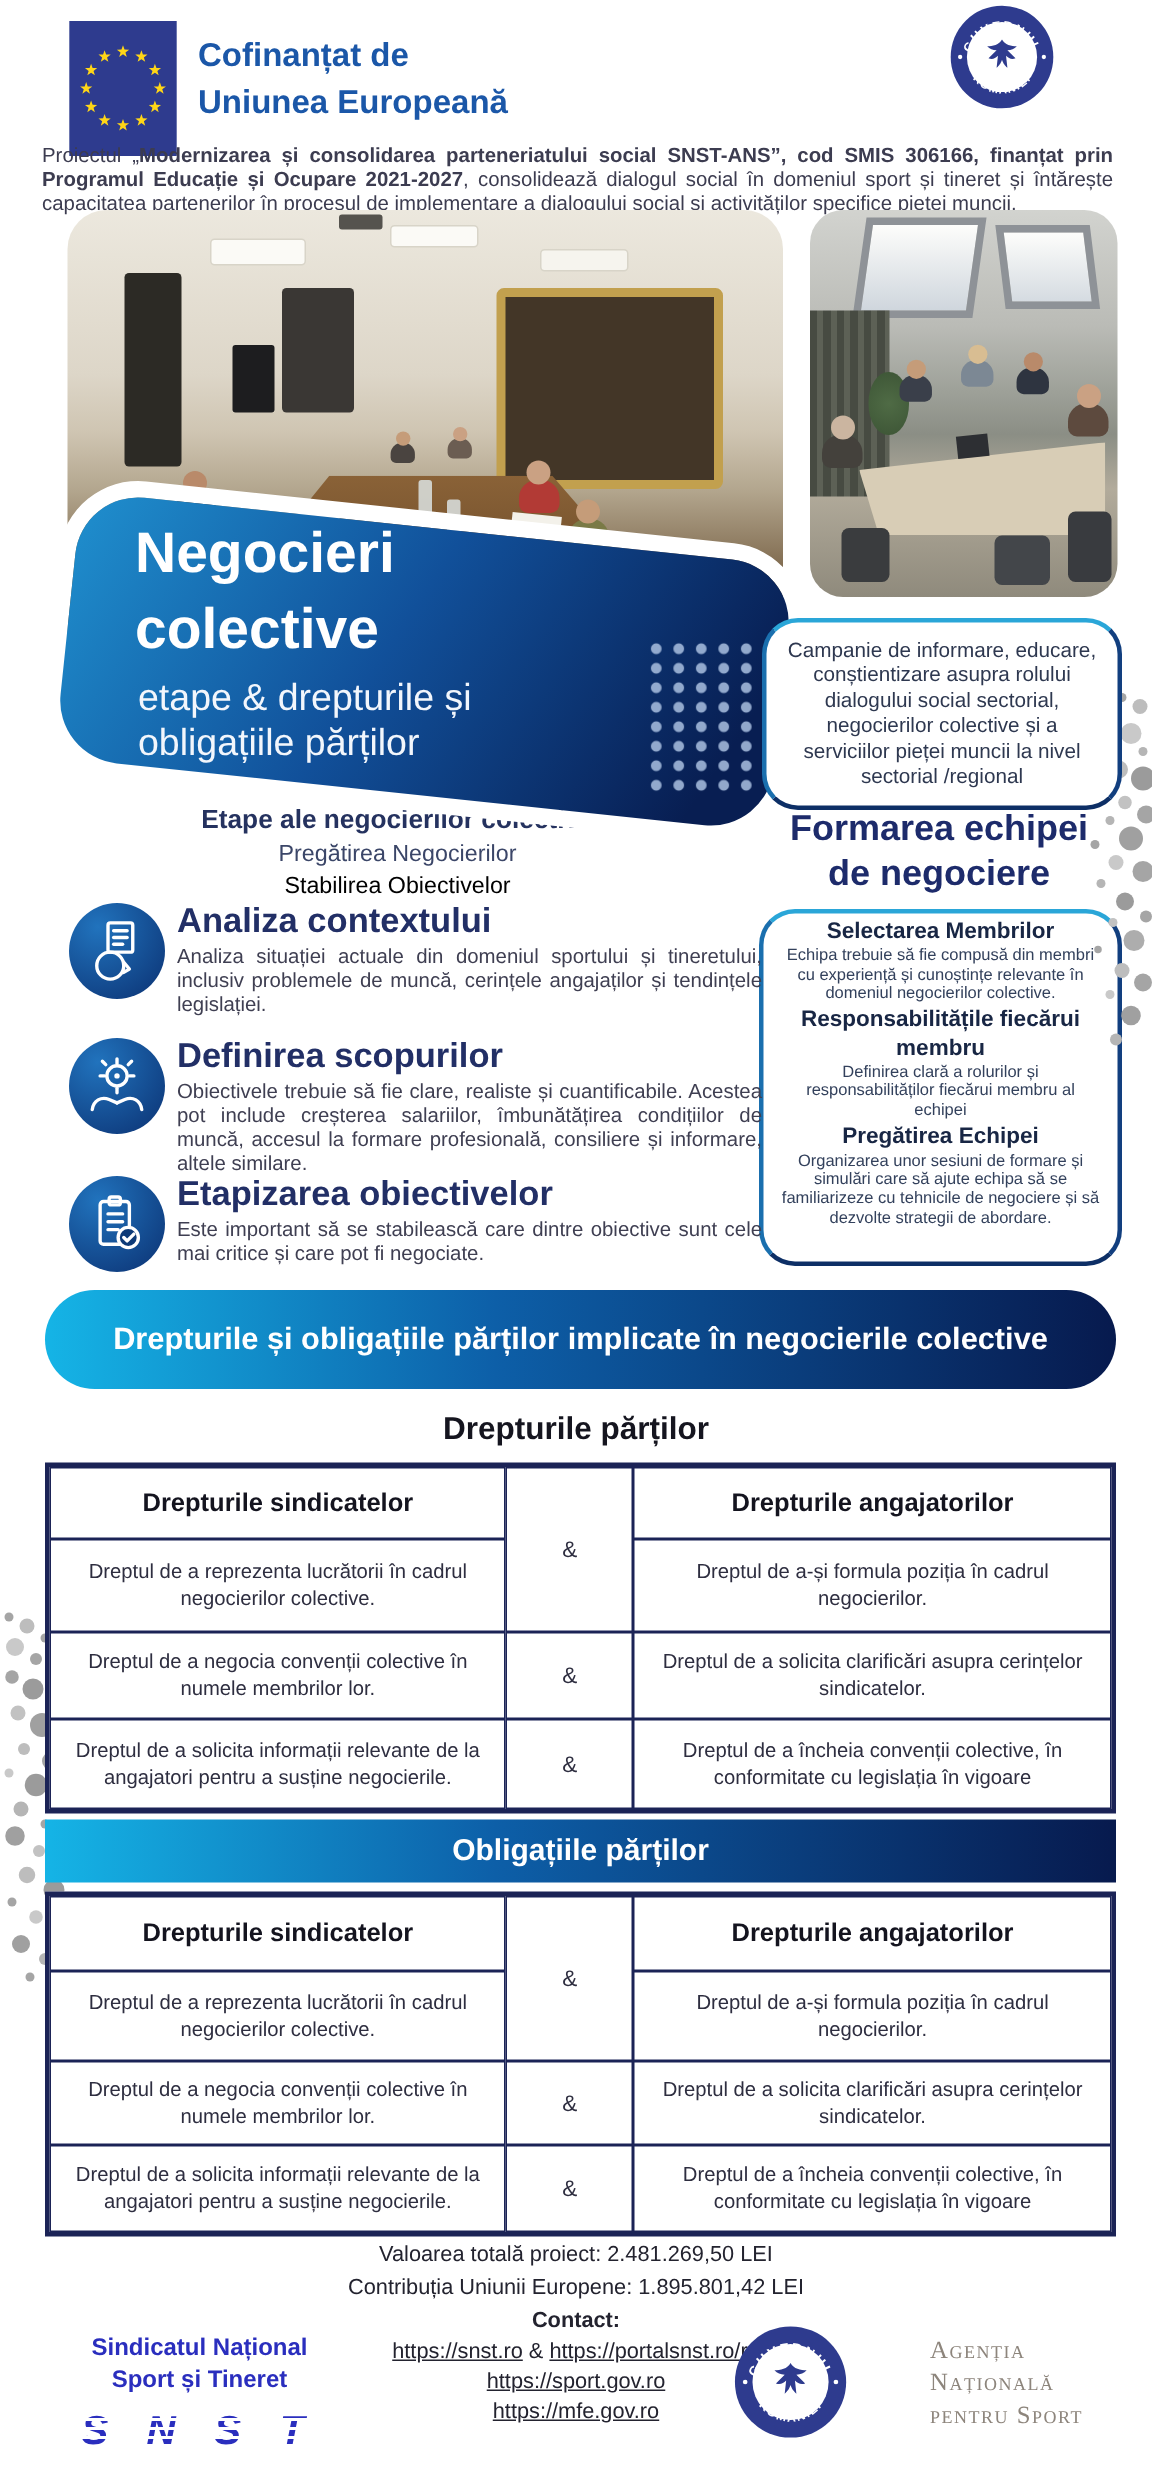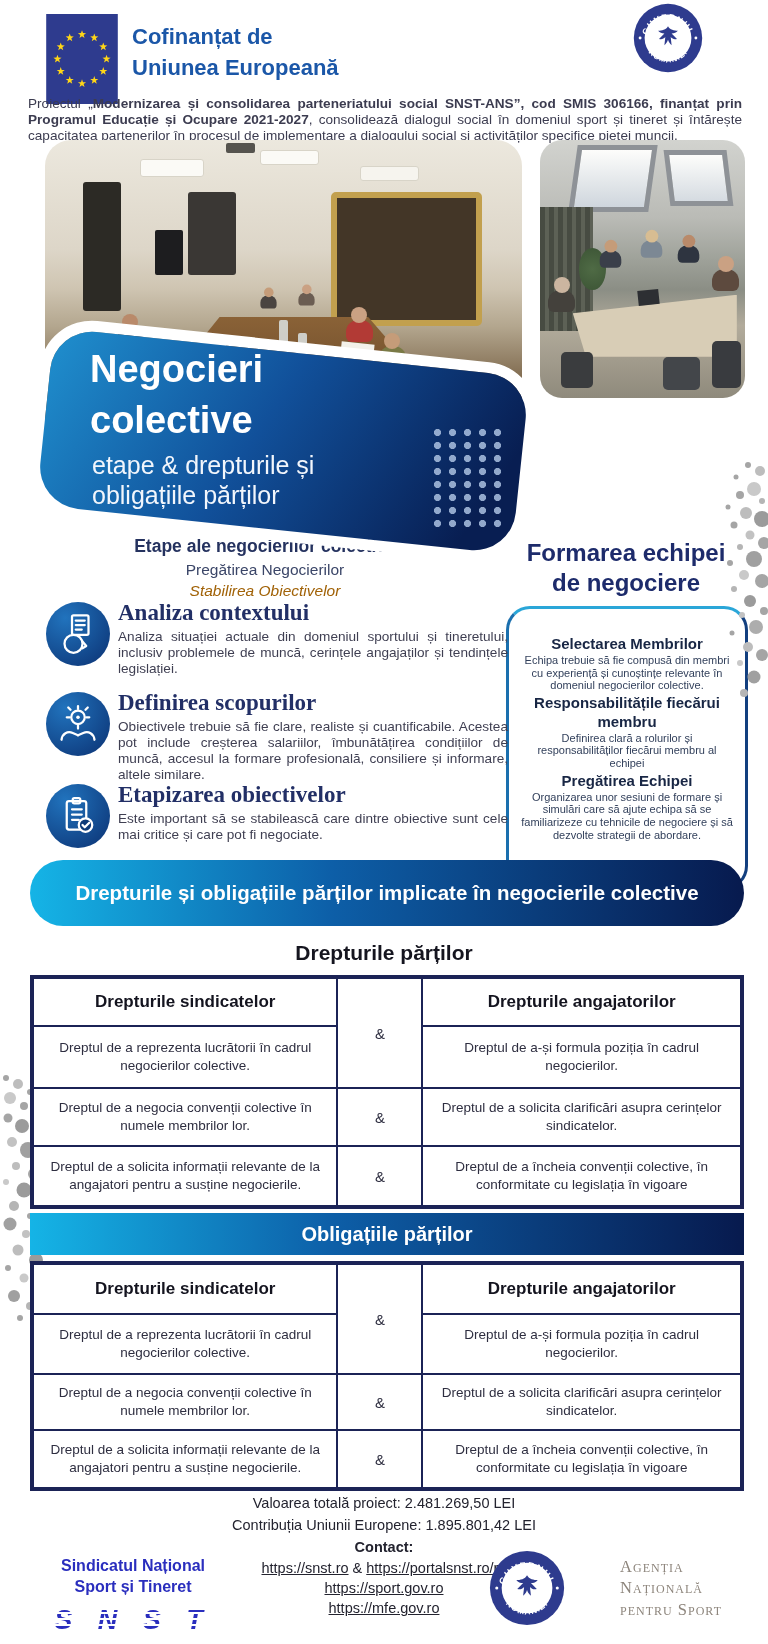--- a/index.html
+++ b/index.html
@@ -32,35 +32,35 @@
   .hero-dots{position:absolute;left:386px;top:74px;width:78px;height:102px;
              background-image:radial-gradient(circle,rgba(170,192,224,.85) 3.2px,transparent 3.9px);
              background-size:15px 13px;}
 
   
   .campaign-card{left:508px;top:412px;width:212px;height:102px;padding:10px 11px;background:#fff;z-index:3;
                  border:3px solid;border-color:#2aa6d8 #123f7f #0d2f66 #1a6fae;border-radius:24px;
                  font-size:13.8px;color:#2e3850;text-align:center;line-height:1.22;
                  display:flex;align-items:center;justify-content:center;}
   .team-heading{left:502px;top:538px;width:248px;text-align:center;font-size:24px;font-weight:bold;color:#1d2b6b;line-height:1.25;}
-  .team-card{left:506px;top:606px;width:214px;height:226px;padding:26px 11px;background:#fff;
+  .team-card{left:506px;top:606px;width:214px;height:226px;padding:3px 11px;background:#fff;
              border:3px solid;border-color:#2aa6d8 #123f7f #0d2f66 #1a6fae;border-radius:24px;
              text-align:center;}
   .team-title{font-size:15px;font-weight:bold;color:#182644;line-height:1.25;}
   .team-body{font-size:11px;color:#33415c;line-height:1.16;margin-bottom:2px;}
 
   
   .stages-heading{left:30px;top:536px;width:470px;text-align:center;font-size:17.5px;font-weight:bold;color:#25325f;}
   .stages-sub1{left:30px;top:561px;width:470px;text-align:center;font-size:15.5px;color:#3b4668;}
-  .stages-sub2{left:30px;top:582px;width:470px;text-align:center;font-size:15.5px;font-style:italic;color:#a16207;}
+  .stages-sub2{left:30px;top:582px;width:470px;text-align:center;font-size:15.5px;color:#000000;}
   .stage-icon{width:64px;height:64px;border-radius:50%;left:46px;
               background:radial-gradient(circle at 30% 25%,#2173bd,#0b3172);}
   .stage-icon svg{position:absolute;inset:8px;width:48px;height:48px;}
   .stage-text{left:118px;width:390px;}
-  .stage-title{font-size:23px;font-weight:bold;color:#222f66;margin-bottom:3px;font-family:Liberation Serif, serif;}
+  .stage-title{font-size:23px;font-weight:bold;color:#222f66;margin-bottom:3px;}
   .stage-body{font-size:13.6px;color:#3f3f52;text-align:justify;line-height:1.18;}
 
   
   .main-banner{left:30px;top:860px;width:714px;height:66px;border-radius:33px;
                background:linear-gradient(90deg,#15b4e6 0%,#0d5fa8 42%,#071a4e 100%);
                color:#fff;font-size:20.5px;font-weight:bold;display:flex;align-items:center;justify-content:center;white-space:nowrap;z-index:2;}
   .rights-heading{left:0;top:941px;width:768px;text-align:center;font-size:21px;font-weight:bold;color:#15151f;}
   .rtable{left:30px;width:708px;display:grid;grid-template-columns:43% 12% 45%;
           border:3px solid #1b2356;background:#fff;z-index:2;}
   .cell{border:1.4px solid #1b2356;display:flex;align-items:center;justify-content:center;
@@ -190,20 +190,23 @@
         <div>colective</div>
       </div>
       <div class="hero-sub">
         <div>etape &amp; drepturile și</div>
         <div>obligațiile părților</div>
       </div>
       <div class="hero-dots"></div>
     </div>
   </div>
 
+  <div class="abs campaign-card">
+    <span>Campanie de informare, educare, conștientizare asupra rolului dialogului social sectorial, negocierilor colective și a serviciilor pieței muncii la nivel sectorial /regional</span>
+  </div>
 
   <div class="abs team-heading">
     <div>Formarea echipei</div>
     <div>de negociere</div>
   </div>
 
   <div class="abs team-card">
     <div class="team-title">Selectarea Membrilor</div>
     <div class="team-body">Echipa trebuie să fie compusă din membri cu experiență și cunoștințe relevante în domeniul negocierilor colective.</div>
     <div class="team-title">Responsabilitățile fiecărui membru</div>

